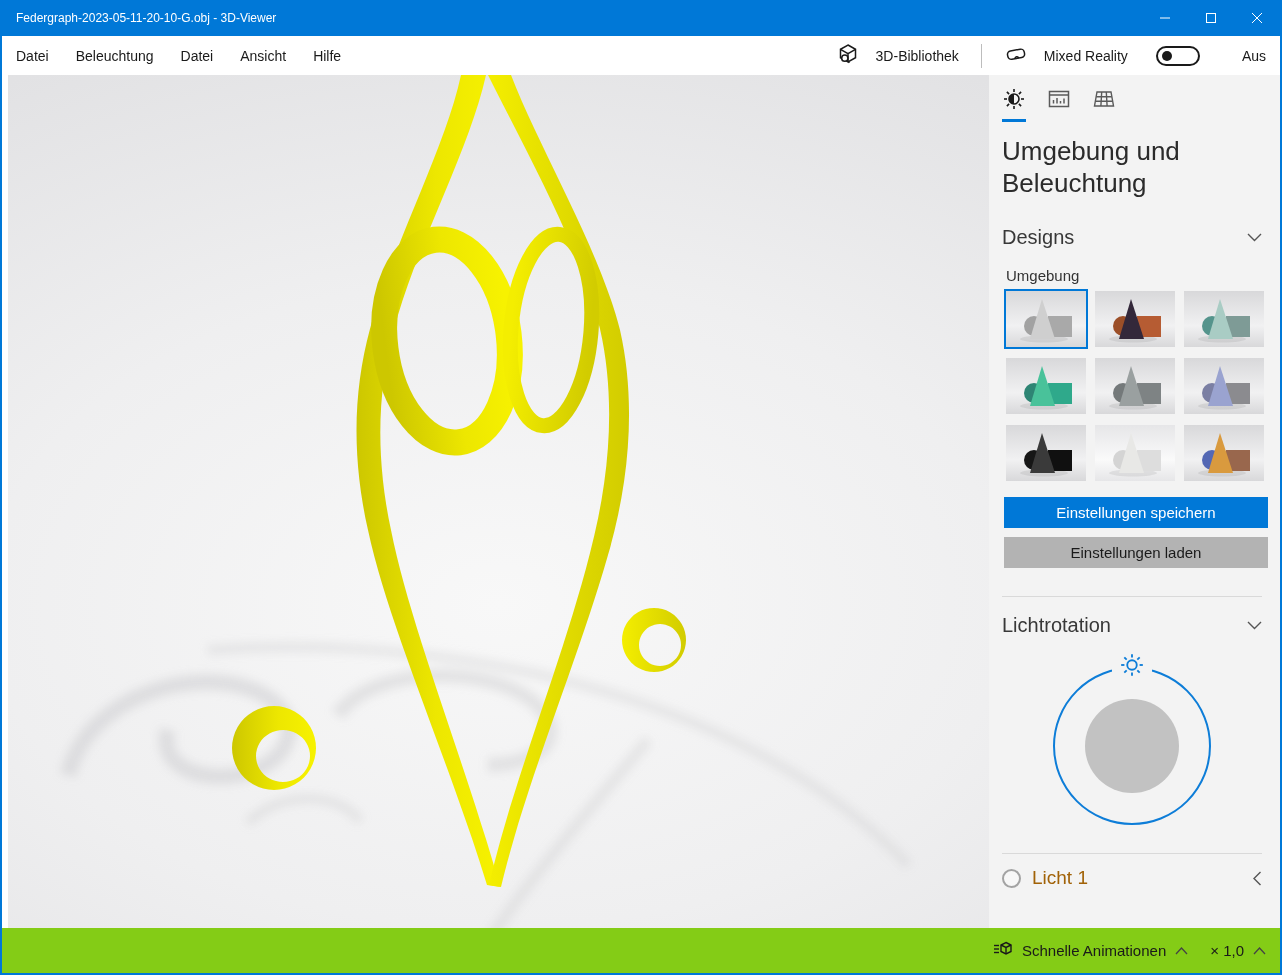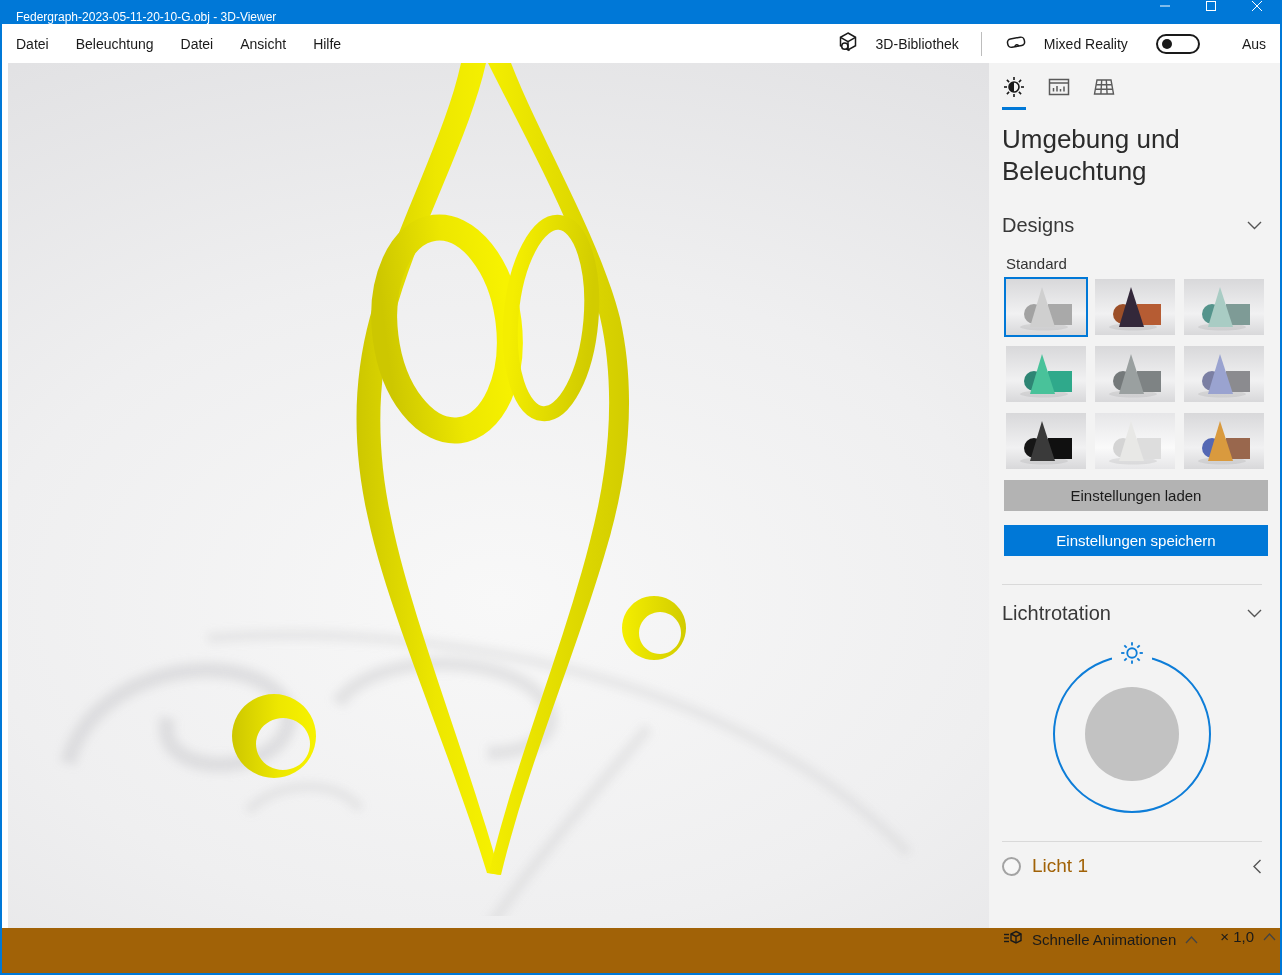--- a/index.html
+++ b/index.html
@@ -3,21 +3,21 @@
 <meta charset="utf-8">
 <style>
   * { margin:0; padding:0; box-sizing:border-box; }
   html,body { width:1282px; height:975px; }
   body { font-family:"Liberation Sans", sans-serif; background:#fff; overflow:hidden; }
 
   .window { width:1282px; height:975px; display:flex; flex-direction:column;
             border-left:2px solid #0078d7; border-right:2px solid #0078d7; border-bottom:2px solid #0078d7; }
 
   
-  .titlebar { height:24px; background:#0078d7; display:flex; align-items:flex-end; flex:0 0 auto; }
+  .titlebar { height:36px; background:#0078d7; display:flex; align-items:center; flex:0 0 auto; }
   .titlebar .title { color:#fff; font-size:12px; padding-left:14px; flex:1 1 auto; white-space:nowrap; }
   .win-btn { width:46px; height:36px; display:flex; align-items:center; justify-content:center; color:#fff; }
   .win-btn svg { display:block; }
 
   
   .menubar { height:39px; background:#ffffff; display:flex; align-items:center; flex:0 0 auto; padding:0 14px; }
   .menu-left { display:flex; align-items:center; gap:27px; }
   .menu-item { font-size:14px; color:#1a1a1a; cursor:default; }
   .menu-right { margin-left:auto; display:flex; align-items:center; }
   .menu-tool { display:flex; align-items:center; gap:16px; font-size:14px; color:#1a1a1a; }
@@ -61,21 +61,21 @@
   .dial { position:relative; width:158px; height:158px; }
   .dial-ring { position:absolute; inset:0; border:2px solid #0d7dd8; border-radius:50%; }
   .dial-inner { position:absolute; left:32px; top:32px; width:94px; height:94px; border-radius:50%; background:#c2c2c2; }
   .dial-sun { position:absolute; left:50%; top:-15px; transform:translateX(-50%); background:#f3f3f3; padding:0 7px; }
 
   .light-row { display:flex; align-items:center; height:49px; }
   .light-row .radio { width:19px; height:19px; border:2px solid #a3a3a3; border-radius:50%; background:#f7f7f7; flex:0 0 auto; }
   .light-row .light-label { font-size:19px; color:#a16207; margin-left:11px; flex:1 1 auto; }
 
   
-  .statusbar { height:45px; background:#a16207; flex:0 0 auto; display:flex; align-items:flex-start; justify-content:flex-end; padding-right:4px; }
+  .statusbar { height:45px; background:#84cc16; flex:0 0 auto; display:flex; align-items:center; justify-content:flex-end; padding-right:14px; }
   .status-group { display:flex; align-items:center; gap:9px; font-size:15px; color:#1a1a1a; }
   .status-scale { margin-left:22px; }
 </style>
 </head>
 <body>
 
 <div class="window">
 
   <div class="titlebar">
     <div class="title">Federgraph-2023-05-11-20-10-G.obj - 3D-Viewer</div>
@@ -218,21 +218,21 @@
 
       <div class="panel-heading">Umgebung und Beleuchtung</div>
 
       <div class="section-row">
         <span class="section-title">Designs</span>
         <svg width="15" height="9" viewBox="0 0 15 9">
           <polyline points="1,1 7.5,7.5 14,1" fill="none" stroke="#555" stroke-width="1.4"></polyline>
         </svg>
       </div>
 
-      <div class="group-label">Standard</div>
+      <div class="group-label">Umgebung</div>
 
       <div class="design-grid" id="design-grid">
           <div class="design-tile selected">
             <svg width="80" height="56" viewBox="0 0 80 56">
               <defs>
                 <linearGradient id="tb0" x1="0" y1="0" x2="0" y2="1">
                   <stop offset="0" stop-color="#d8d8da"></stop>
                   <stop offset="0.62" stop-color="#f1f1f2"></stop>
                   <stop offset="1" stop-color="#d8d8da"></stop>
                 </linearGradient>
@@ -367,22 +367,22 @@
               </defs>
               <rect width="80" height="56" fill="url(#tb8)"></rect>
               <ellipse cx="38" cy="48" rx="24" ry="3.5" fill="#000" opacity="0.07"></ellipse>
               <circle cx="28" cy="35" r="10" fill="#5468b4"></circle>
               <rect x="42" y="25" width="24" height="21" fill="#99674d"></rect>
               <polygon points="36,8 24,48 49,48" fill="#d99a3e"></polygon>
             </svg>
           </div>
         </div>
 
+      <button class="btn btn-primary">Einstellungen speichern</button>
       <button class="btn btn-secondary">Einstellungen laden</button>
-      <button class="btn btn-primary">Einstellungen speichern</button>
 
       <div class="divider"></div>
 
       <div class="section-row" style="margin-top:17px;">
         <span class="section-title">Lichtrotation</span>
         <svg width="15" height="9" viewBox="0 0 15 9">
           <polyline points="1,1 7.5,7.5 14,1" fill="none" stroke="#555" stroke-width="1.4"></polyline>
         </svg>
       </div>
 

